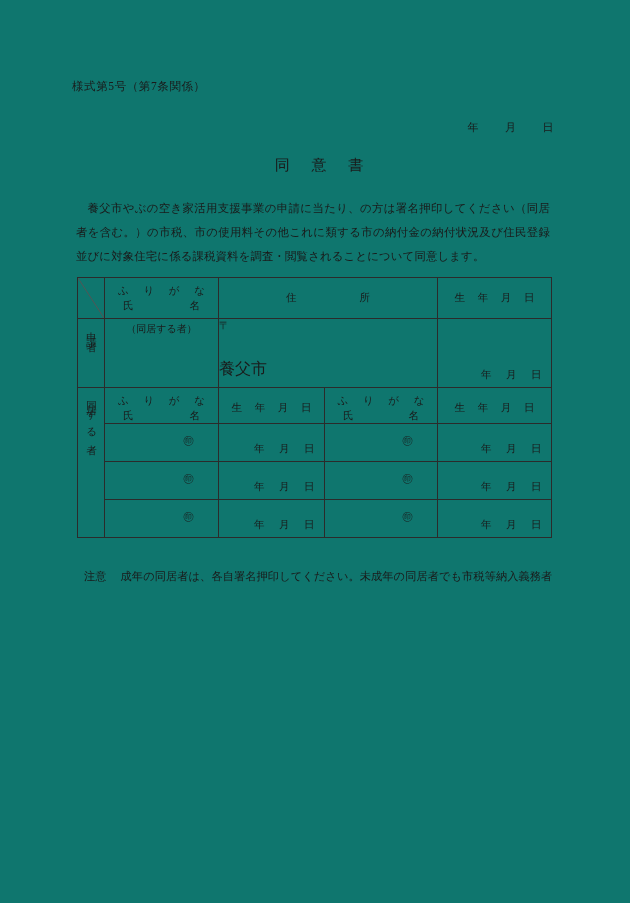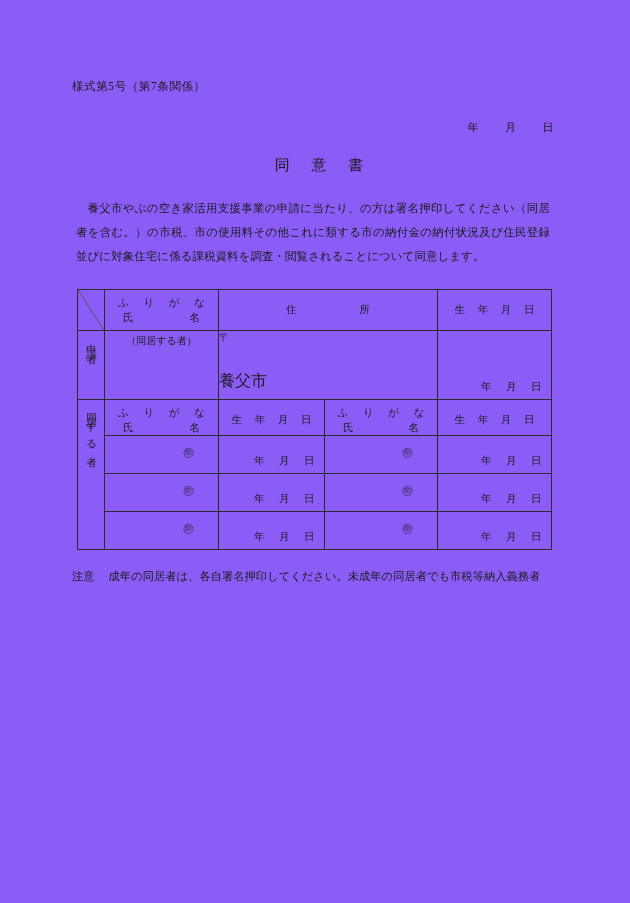--- a/index.html
+++ b/index.html
@@ -12,21 +12,21 @@
     height: 903px;
     position: relative;
     font-family: "Liberation Serif", "DejaVu Serif", serif;
     color: #1a1a1a;
     overflow: hidden;
   }
 
   .page {
     position: absolute;
     inset: 0;
-    background: #8b5cf6;
+    background: #0f766e;
   }
 
   
   .form-no {
     position: absolute;
     left: 72px;
     top: 79px;
     font-size: 11.5px;
     letter-spacing: 0.6px;
     white-space: nowrap;
@@ -73,21 +73,20 @@
   .tbl-wrap {
     position: absolute;
     left: 77px;
     top: 277px;
     width: 474px;
   }
   table.form-table {
     border-collapse: collapse;
     width: 474px;
     table-layout: fixed;
-    margin-top: 12px;
   }
   table.form-table td {
     border: 1px solid #2b2b2b;
     font-size: 10.5px;
     vertical-align: top;
     padding: 0;
     position: relative;
   }
 
   
@@ -180,21 +179,21 @@
   
   .note {
     position: absolute;
     left: 72px;
     top: 566px;
     width: 486px;
     font-size: 11.2px;
     line-height: 20px;
     letter-spacing: 0.1px;
   }
-  .note .lead { display: inline; }
+  .note .lead { display: inline; margin-left: 12px; }
   .note .lead-gap { display: inline-block; width: 14px; }
   .note .l2 { display: block; padding-left: 46px; }
 </style>
 </head>
 <body>
 
 <div class="page">
 
   <div class="form-no">様式第5号（第7条関係）</div>
 

